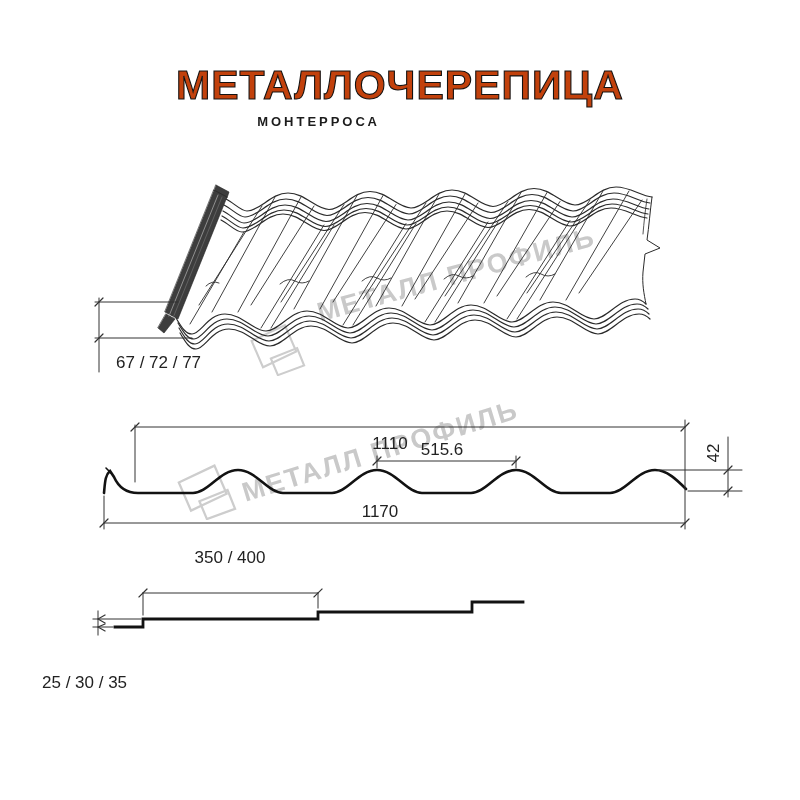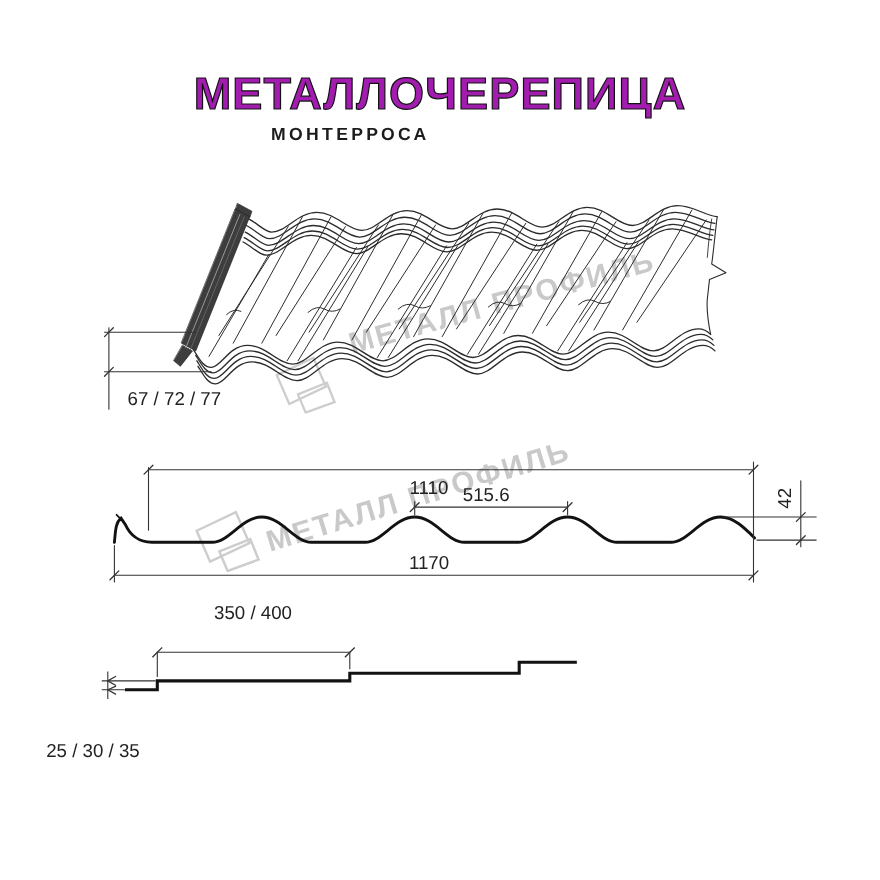--- a/index.html
+++ b/index.html
@@ -1,23 +1,23 @@
 <!DOCTYPE html>
 <html><head>
 <meta charset="utf-8">
 <style>
   html,body{margin:0;padding:0;background:#fff;}
   body{width:800px;height:800px;position:relative;overflow:hidden;
        font-family:"Liberation Sans","DejaVu Sans",sans-serif;color:#1c1c1c;}
   .abs{position:absolute;}
   .title{top:62px;left:0;width:800px;text-align:center;
-         font-size:41px;font-weight:700;letter-spacing:1px;color:#a21caf;
+         font-size:41px;font-weight:700;letter-spacing:1px;color:#c2410c;
          -webkit-text-stroke:1.1px #121212;}
   .subtitle{top:114px;left:0;width:637px;text-align:center;
-            font-size:16px;font-weight:600;letter-spacing:3px;color:#1c1c1c;}
+            font-size:13px;font-weight:600;letter-spacing:3px;color:#1c1c1c;}
   .dim{font-size:17px;color:#222;white-space:nowrap;}
   .ctr{text-align:center;}
   .wm-text{font-size:27px;font-weight:600;letter-spacing:2px;color:#c9c9c9;
            white-space:nowrap;transform-origin:left center;z-index:1;}
   .wm-logo{z-index:1;}
   #drawing{top:0;left:0;z-index:2;}
   .lbl{z-index:3;}
 </style>
 </head>
 <body>
@@ -136,17 +136,17 @@
 </svg>
 
 <div class="abs dim lbl" style="left:116px;top:353px;">67 / 72 / 77</div>
 
 <div class="abs dim ctr lbl" style="left:350px;top:406px;width:80px;margin-top:28px;">1110</div>
 
 <div class="abs dim ctr lbl" style="left:402px;top:440px;width:80px;">515.6</div>
 
 <div class="abs dim ctr lbl" style="left:694px;top:443px;width:40px;transform:rotate(-90deg);">42</div>
 
-<div class="abs dim ctr lbl" style="left:350px;top:502px;width:80px;">1170</div>
+<div class="abs dim ctr lbl" style="left:340px;top:502px;width:80px;">1170</div>
 
 <div class="abs dim ctr lbl" style="left:170px;top:548px;width:120px;">350 / 400</div>
 
 <div class="abs dim lbl" style="left:42px;top:637px;margin-top:36px;">25 / 30 / 35</div>
 
 </body></html>

